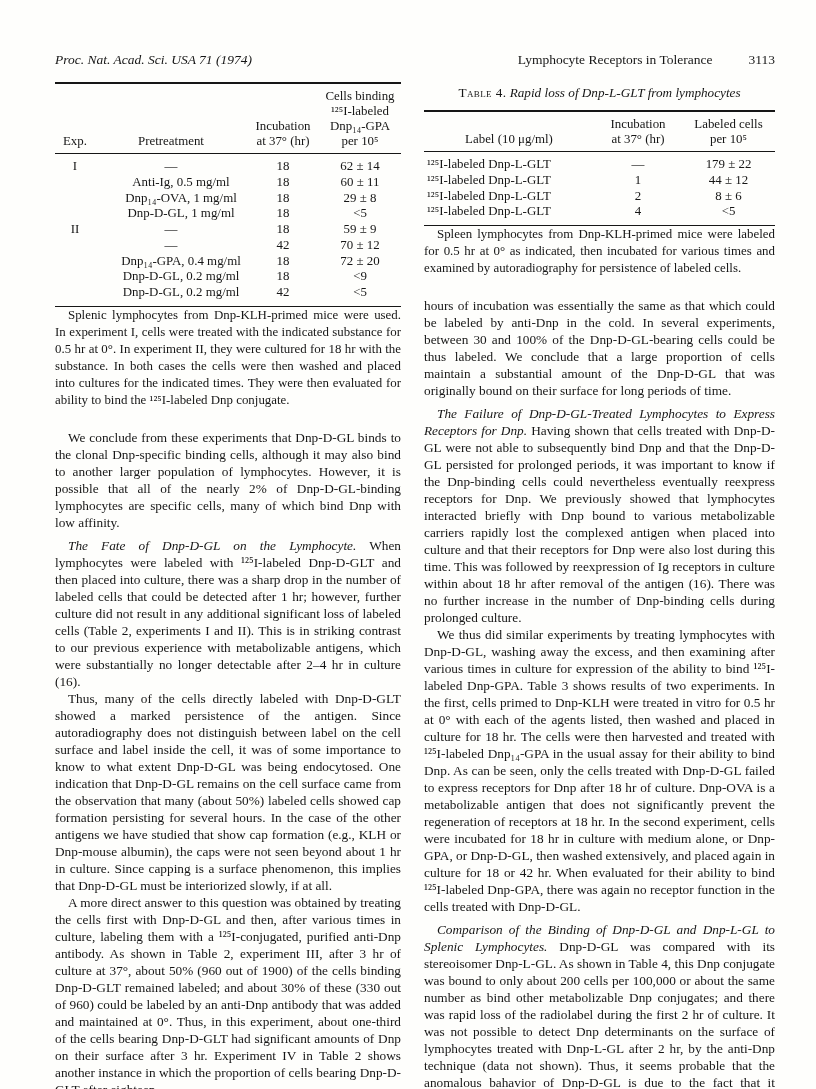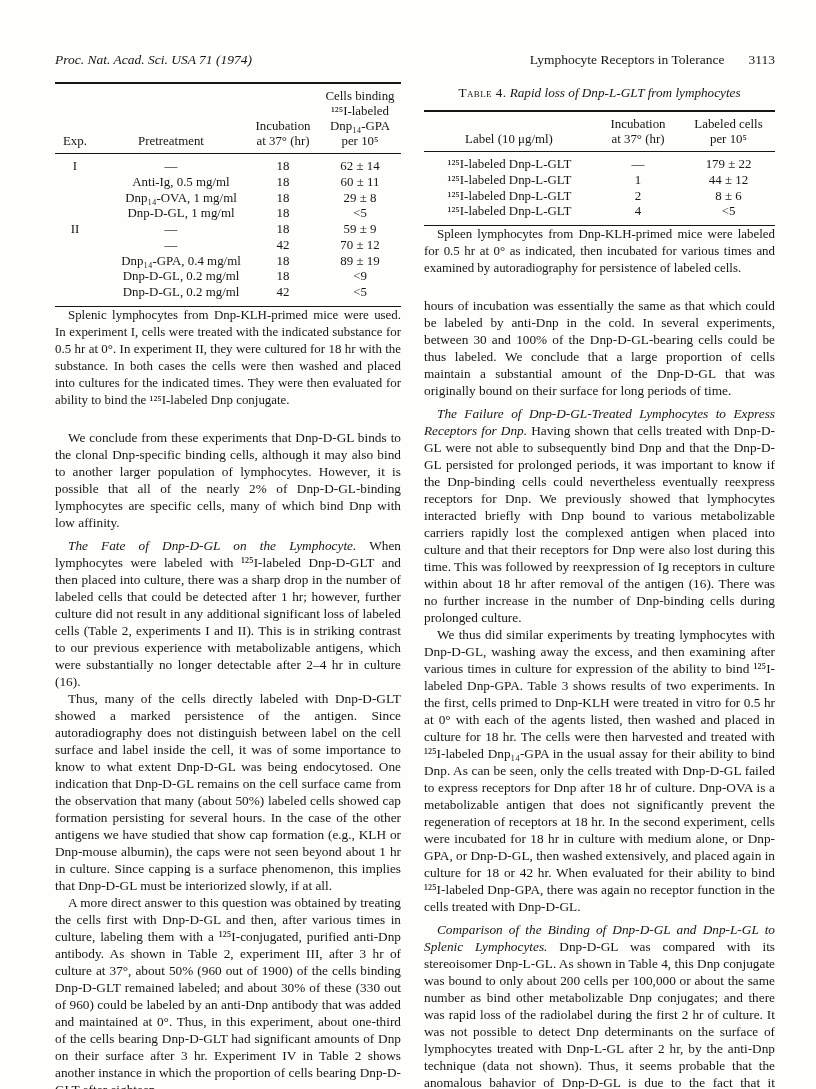--- a/index.html
+++ b/index.html
@@ -22,21 +22,21 @@
     position: absolute;
     left: 55px;
     right: 41px;
     top: 52px;
     display: flex;
     justify-content: space-between;
     align-items: flex-start;
     font-size: 13.5px;
   }
   .journal-ref { font-style: italic; }
-  .running-right { display: flex; gap: 24px; align-items: baseline; }
+  .running-right { display: flex; gap: 36px; align-items: baseline; }
   
   .col {
     position: absolute;
     top: 82px;
     text-align: justify;
     font-size: 13.3px;
     line-height: 17px;
   }
   .col-left  { left: 55px;  width: 346px; }
   .col-right { left: 424px; width: 351px; }
@@ -82,21 +82,21 @@
   .table3 col.c-exp { width: 40px; }
   .table3 col.c-pre { width: 152px; }
   .table3 col.c-inc { width: 72px; }
   .table3 col.c-cel { width: 82px; }
   .table3 td:nth-child(2) { text-align: center; padding-left: 22px; }
   .table3 td:nth-child(2).dash { text-align: center; padding-left: 2px; }
   
   .table4 col.c-lab { width: 170px; }
   .table4 col.c-inc { width: 88px; }
   .table4 col.c-cel { width: 93px; }
-  .table4 td:nth-child(1) { text-align: center; padding-left: 3px; }
+  .table4 td:nth-child(1) { text-align: left; padding-left: 3px; }
   .table-footnote {
     font-size: 12.9px;
     line-height: 17px;
     margin-top: 0;
     text-align: justify;
   }
   .table-footnote::before { content: ""; }
   .indent1 { text-indent: 13px; }
   
   .body-text p {
@@ -176,21 +176,21 @@
             <tr>
               <td></td>
               <td class="dash">—</td>
               <td>42</td>
               <td>70 ± 12</td>
             </tr>
             <tr>
               <td></td>
               <td>Dnp₁₄-GPA, 0.4 mg/ml</td>
               <td>18</td>
-              <td>89 ± 19</td>
+              <td>72 ± 20</td>
             </tr>
             <tr>
               <td></td>
               <td>Dnp-D-GL, 0.2 mg/ml</td>
               <td>18</td>
               <td>&lt;9</td>
             </tr>
             <tr>
               <td></td>
               <td>Dnp-D-GL, 0.2 mg/ml</td>

